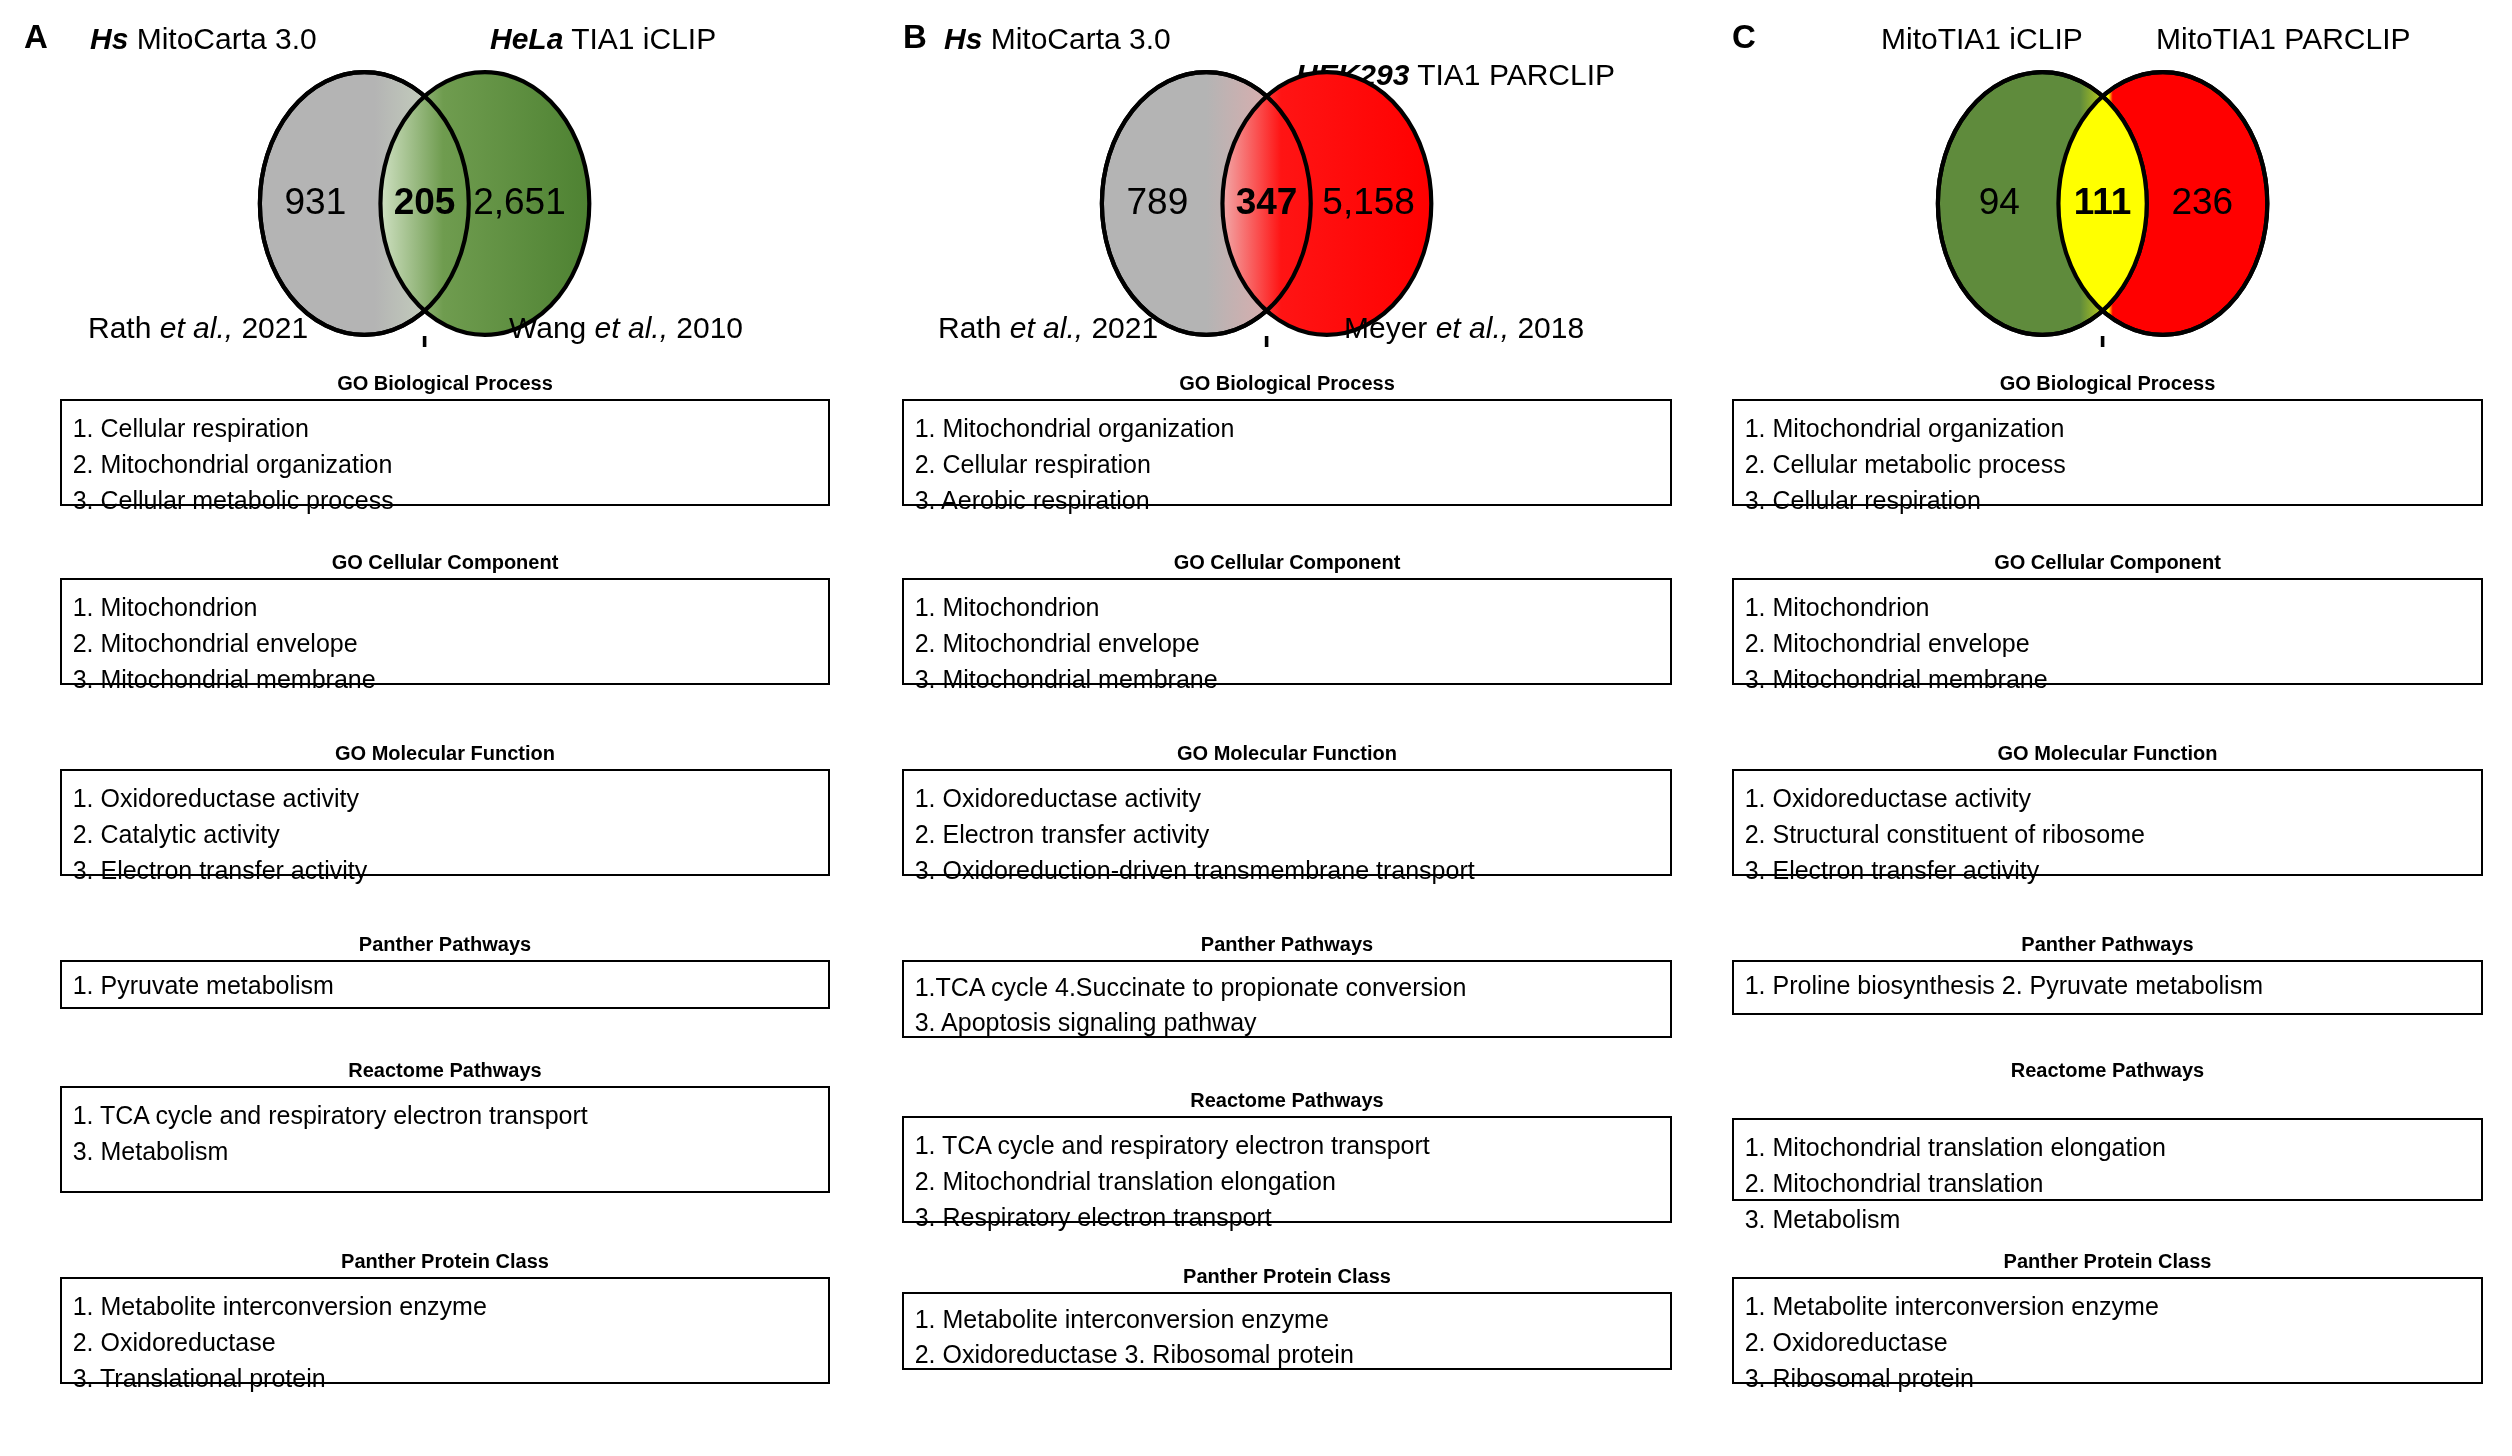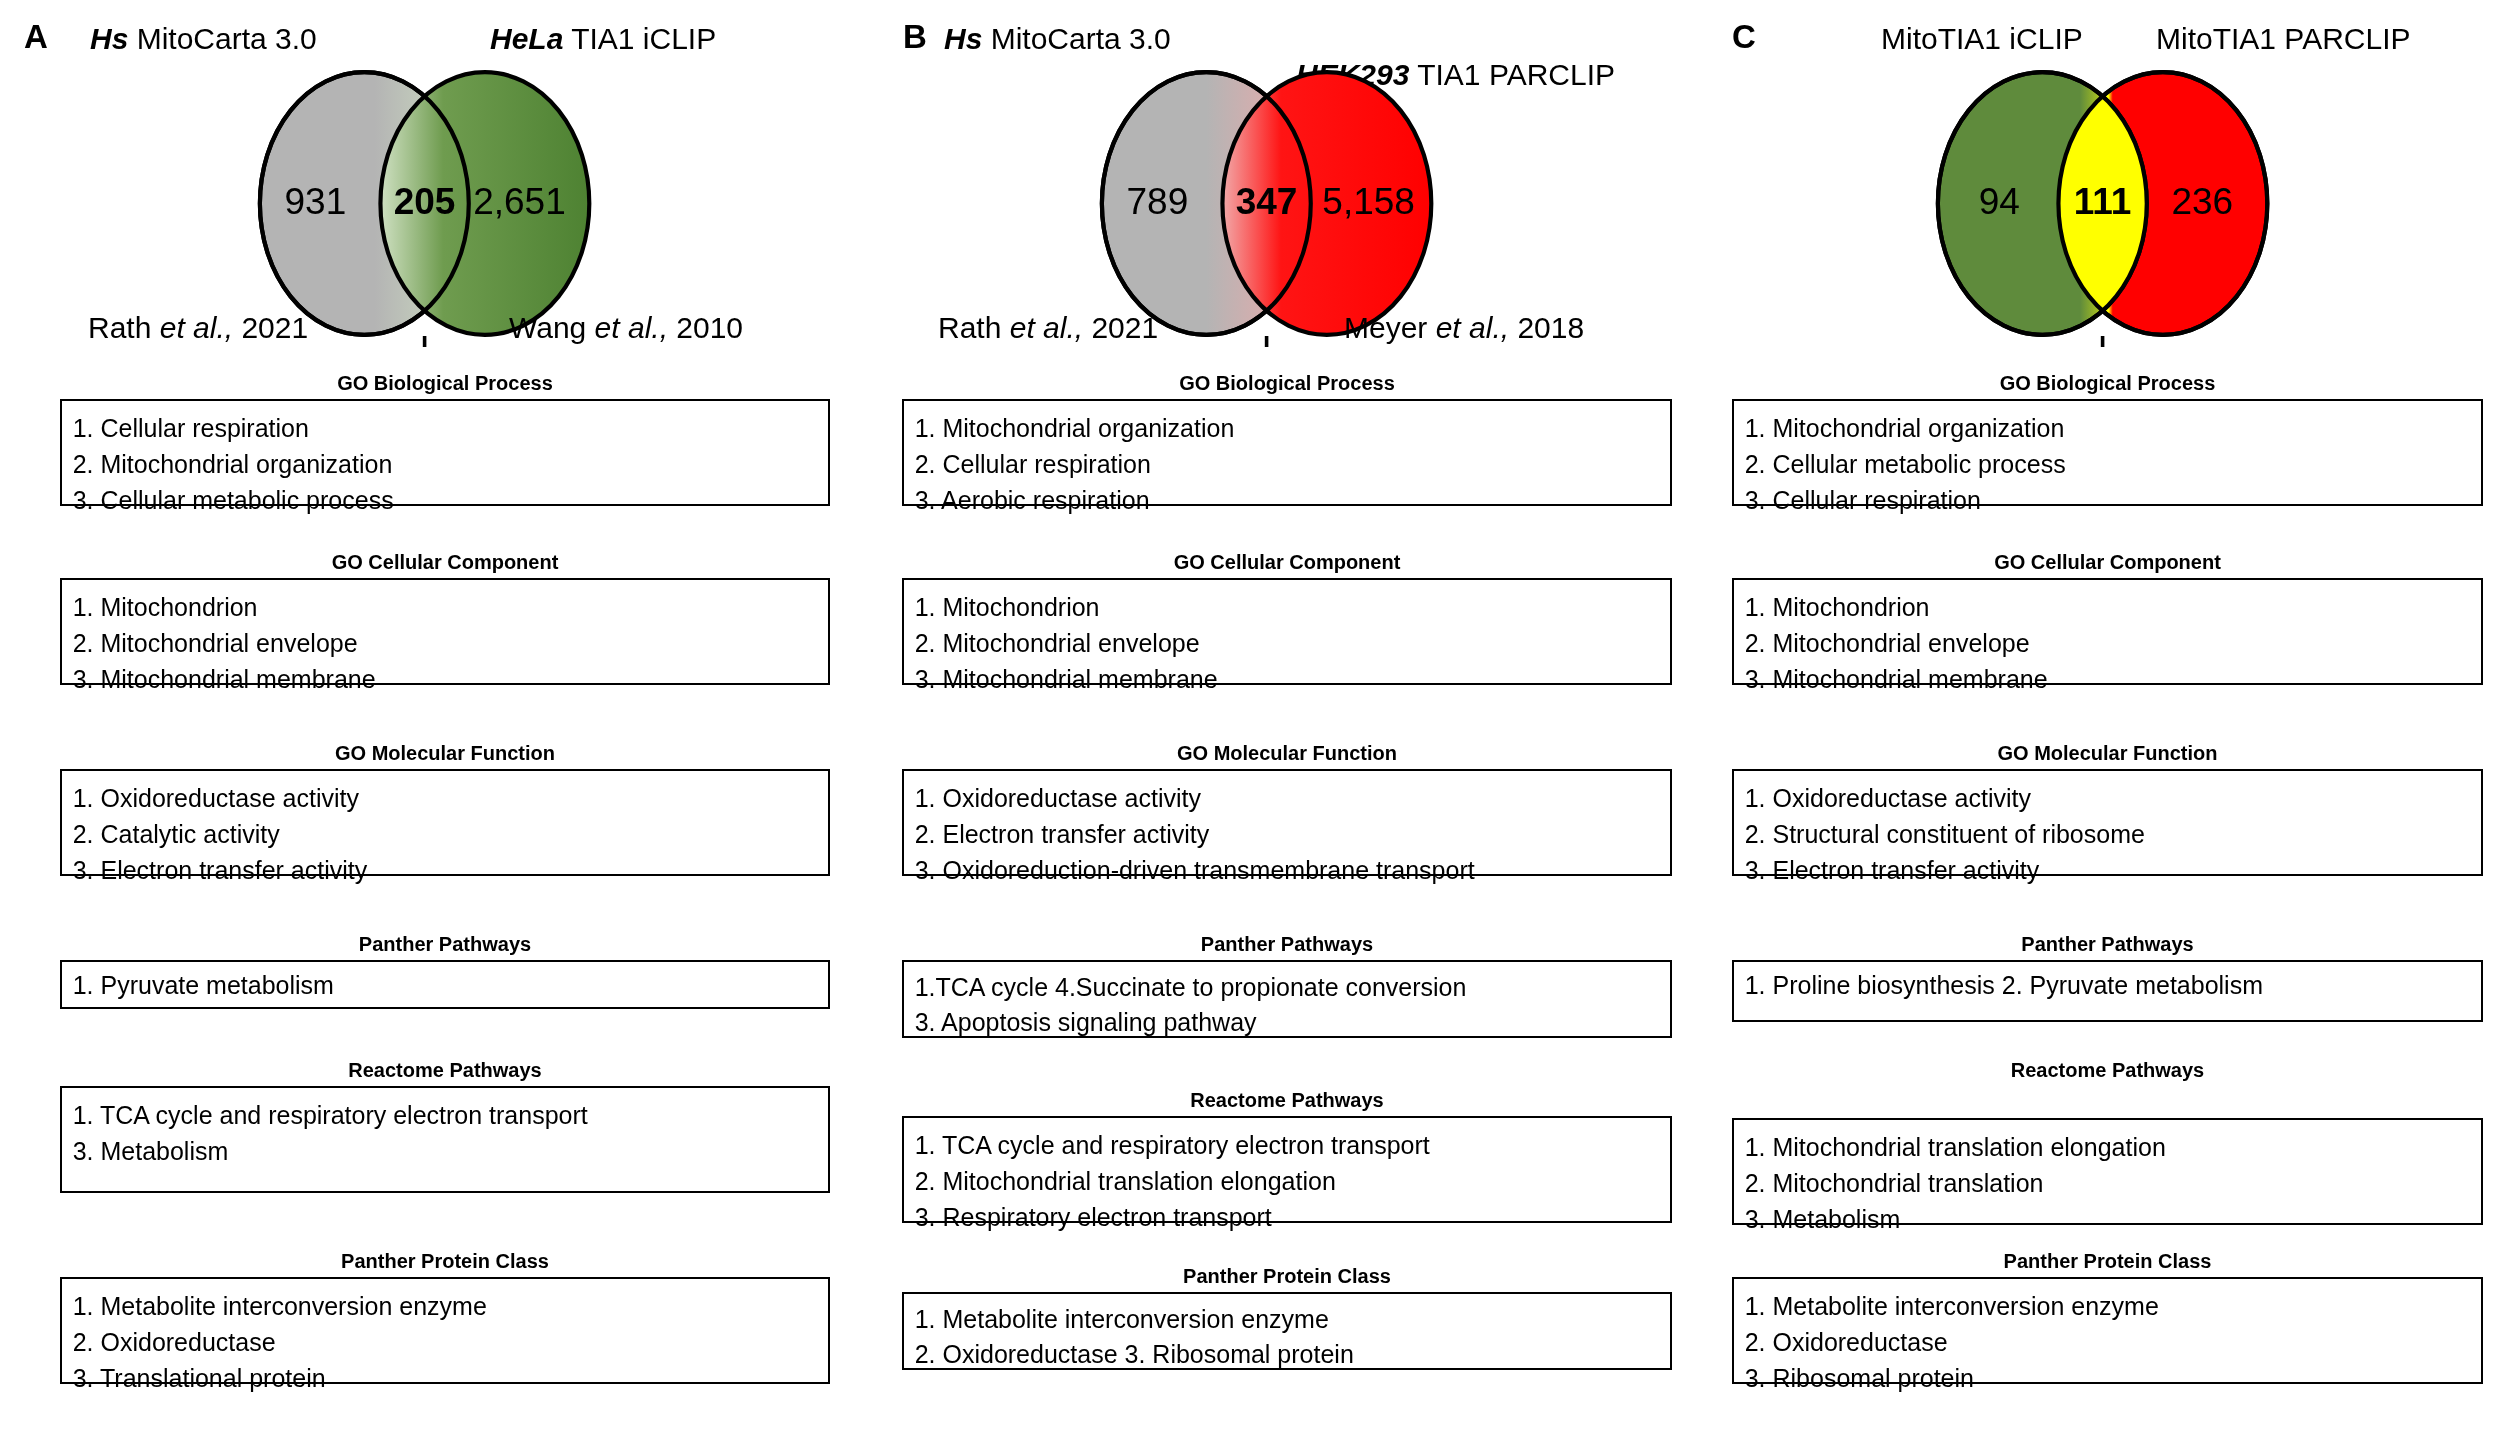--- a/index.html
+++ b/index.html
@@ -302,28 +302,28 @@
       <div class="section-title">GO Molecular Function</div>
       <div class="list-box" style="height:107px;">
         <div class="list-row">1. Oxidoreductase activity</div>
         <div class="list-row">2. Structural constituent of ribosome</div>
         <div class="list-row">3. Electron transfer activity</div>
       </div>
     </div>
 
     <div class="section" style="left:48px;top:934px;width:751px;">
       <div class="section-title">Panther Pathways</div>
-      <div class="list-box" style="height:62px;padding-top:6px;">
+      <div class="list-box" style="height:55px;padding-top:6px;">
         <div class="list-row">1. Proline biosynthesis             2. Pyruvate metabolism</div>
       </div>
     </div>
 
     <div class="section" style="left:48px;top:1060px;width:751px;">
       <div class="section-title">Reactome Pathways</div>
-      <div class="list-box" style="height:107px;margin-top:38px;">
+      <div class="list-box" style="height:83px;margin-top:38px;">
         <div class="list-row">1.  Mitochondrial translation elongation</div>
         <div class="list-row">2.  Mitochondrial translation</div>
         <div class="list-row">3.  Metabolism</div>
       </div>
     </div>
 
     <div class="section" style="left:48px;top:1251px;width:751px;">
       <div class="section-title">Panther Protein Class</div>
       <div class="list-box" style="height:107px;">
         <div class="list-row">1.  Metabolite interconversion enzyme</div>

